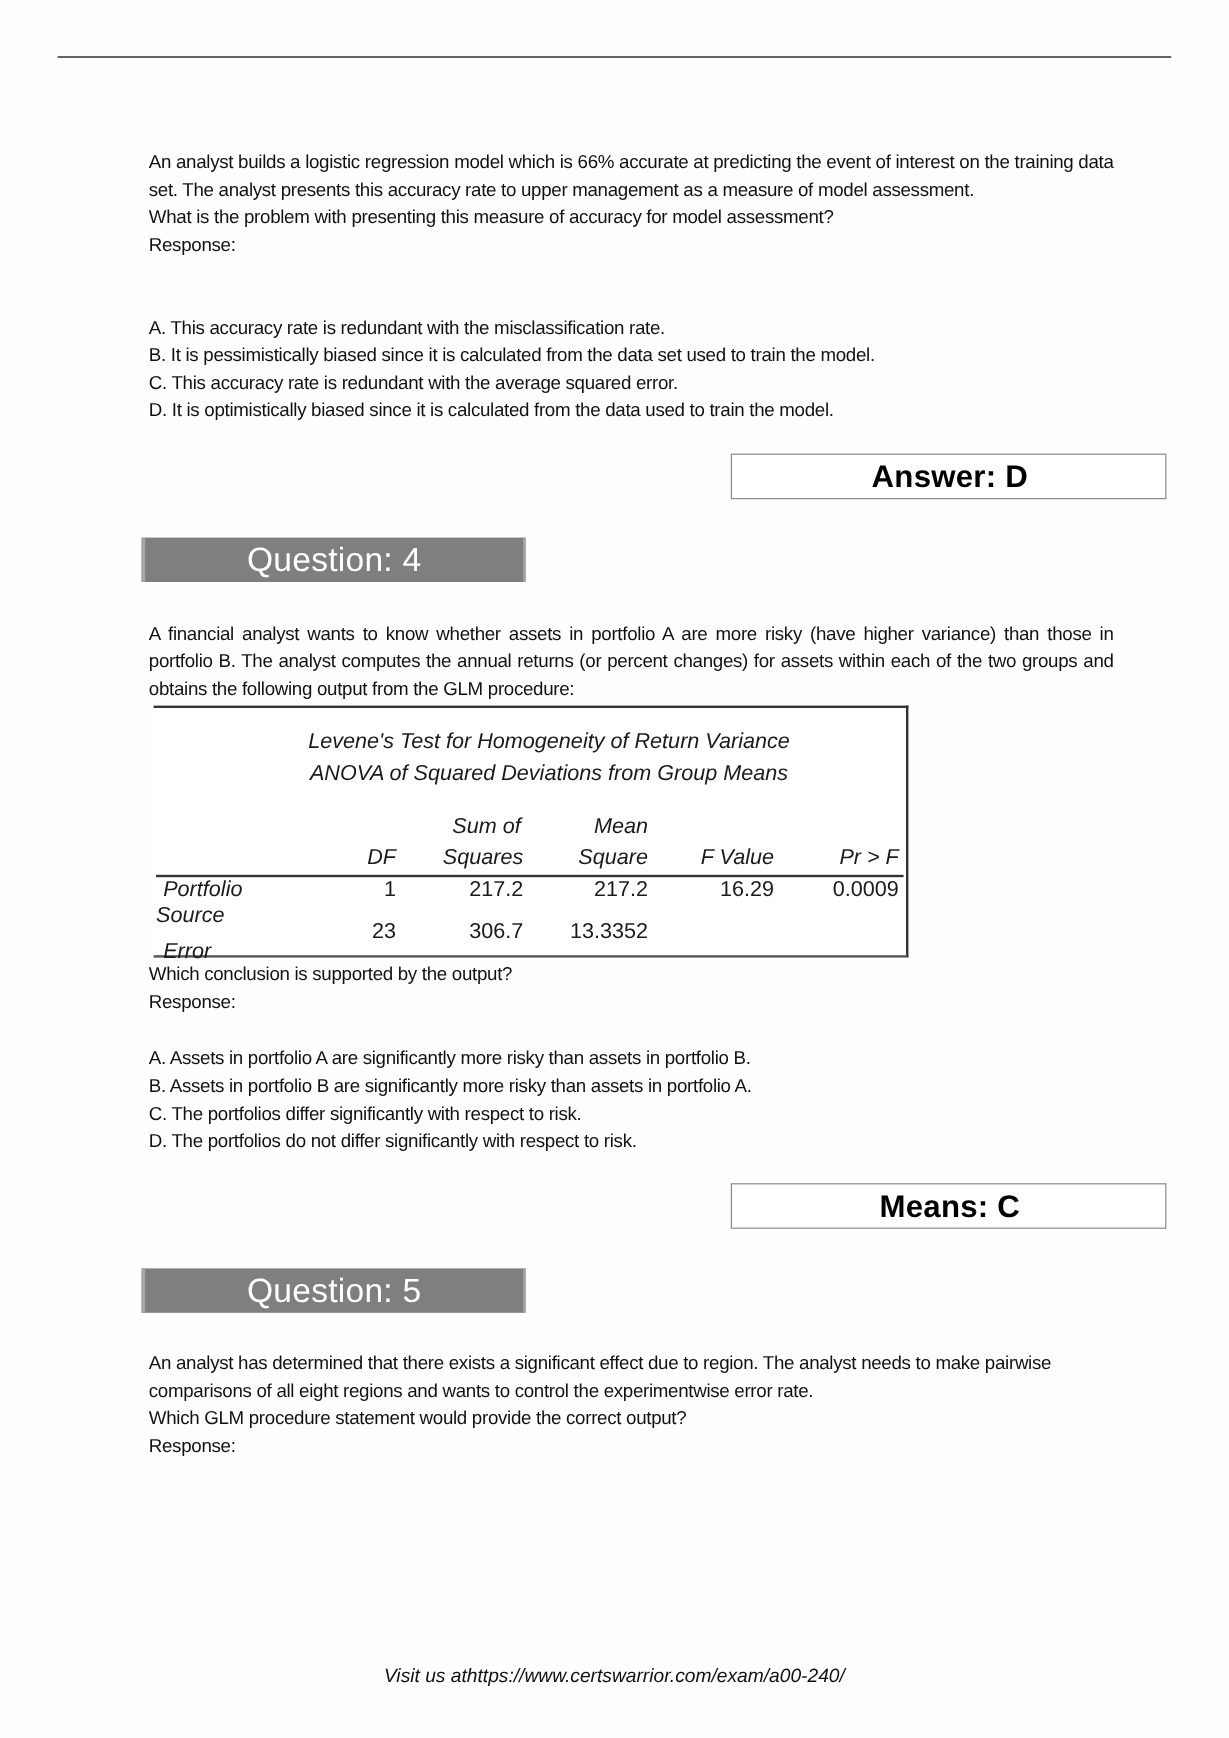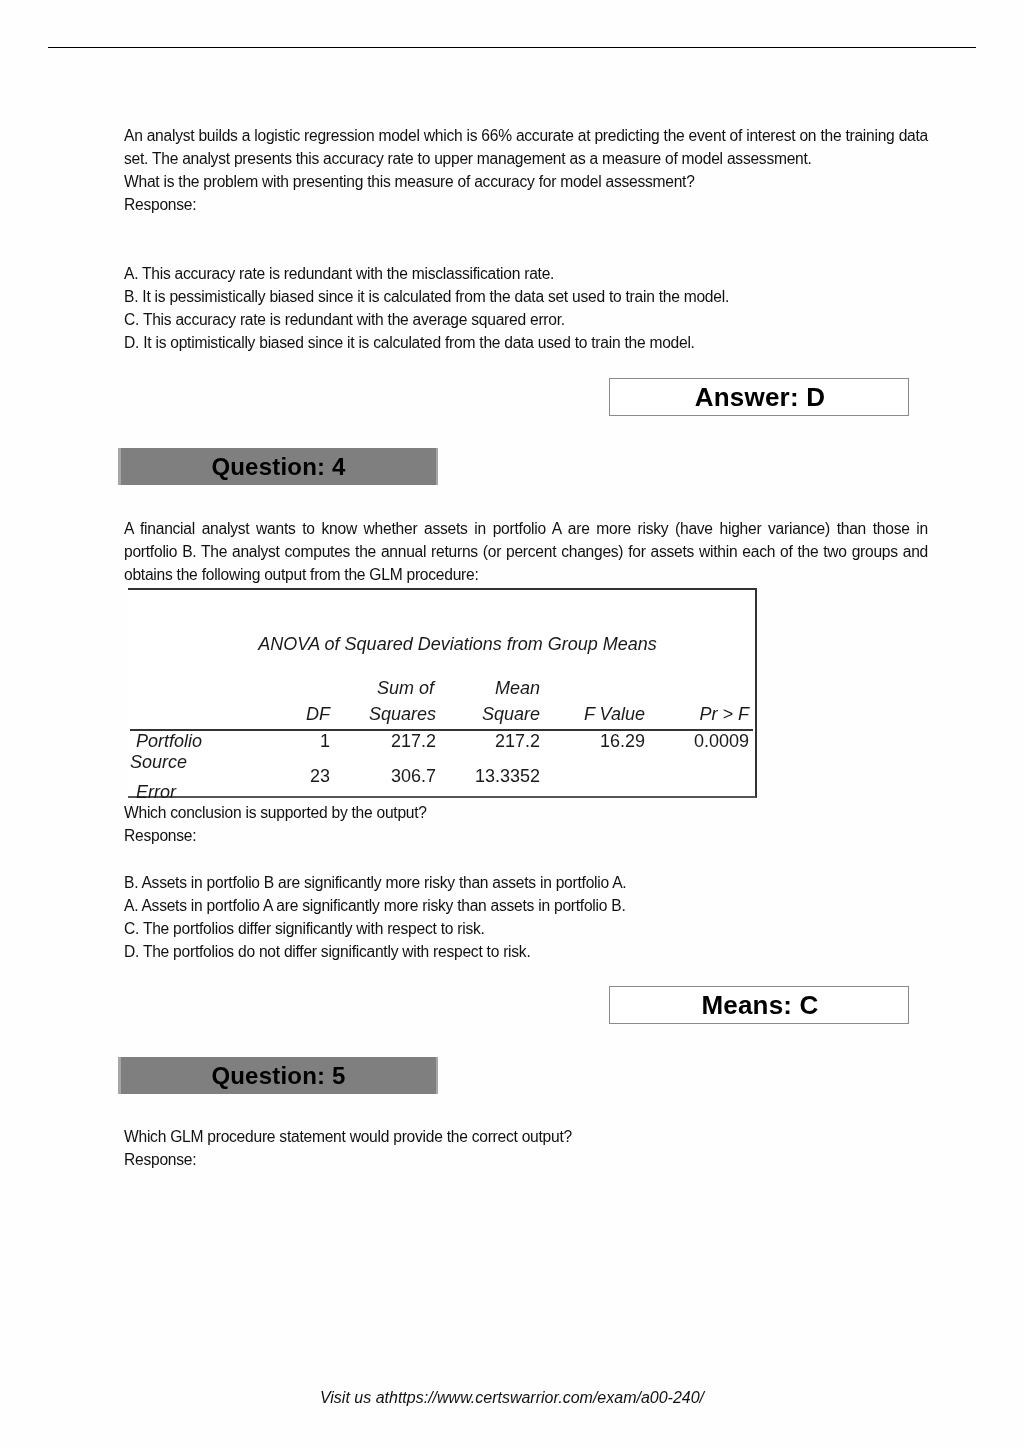--- a/index.html
+++ b/index.html
@@ -4,29 +4,29 @@
 <style>
   html, body { margin: 0; padding: 0; background: #fefefe; }
   body { width: 1024px; height: 1448px; position: relative; overflow: hidden;
          font-family: "Liberation Sans", sans-serif; color: #111; }
   .top-rule { position: absolute; left: 48px; top: 47px; width: 928px; height: 0;
               border-top: 1.5px solid #000; }
   .para { position: absolute; left: 124px; width: 804px; font-size: 15.6px; line-height: 23px;
           font-family: "Liberation Sans", sans-serif; color: #111; letter-spacing: -0.25px; }
   .para p { margin: 0; }
   .justify { text-align: justify; text-align-last: left; }
-  .answer-box { position: absolute; left: 609px; width: 300px; height: 38px;
+  .answer-box { position: absolute; left: 609px; width: 363px; height: 38px;
                 border: 1px solid #8a8a8a; background: #fff; box-sizing: border-box;
                 display: flex; align-items: center; justify-content: center; }
   .answer-box span { font-weight: bold; font-size: 26px; color: #000; letter-spacing: 0.2px;
                      margin-left: 2px; }
   .q-header { position: absolute; left: 118px; width: 320px; height: 37px;
               background: #7f7f7f; border-left: 3px solid #a6a6a6; border-right: 2px solid #a6a6a6;
               box-sizing: border-box; display: flex; align-items: center; justify-content: center; }
-  .q-header span { color: #000000; font-weight: bold; font-size: 24px; letter-spacing: 0.2px; }
+  .q-header span { color: #ffffff; font-weight: normal; font-size: 28px; letter-spacing: 0.2px; }
   .sas-table { position: absolute; left: 128px; top: 588px; width: 629px; height: 210px;
                border-top: 2px solid #333; border-right: 2px solid #333; border-bottom: 2px solid #555;
                box-sizing: border-box; background: #fff; font-style: italic; color: #1a1a1a;
                font-family: "Liberation Sans", sans-serif; }
   .sas-title { position: absolute; left: 0; width: 629px; text-align: center; font-size: 18px;
                padding-left: 30px; box-sizing: border-box; }
   .col { position: absolute; font-size: 18px; }
   .r { text-align: right; }
   .hdr-rule { position: absolute; left: 2px; top: 139px; width: 623px; border-top: 2px solid #333; }
   .footer { position: absolute; left: 0; width: 1024px; top: 1389px; text-align: center;
@@ -56,20 +56,21 @@
 
 <div class="q-header" style="top:448px;">
   <span>Question: 4</span>
 </div>
 
 <div class="para" style="top:517px;">
   <p class="justify">A financial analyst wants to know whether assets in portfolio A are more risky (have higher variance) than those in portfolio B. The analyst computes the annual returns (or percent changes) for assets within each of the two groups and obtains the following output from the GLM procedure:</p>
 </div>
 
 <div class="sas-table">
+  <div class="sas-title" style="top:17px;">Levene's Test for Homogeneity of Return Variance</div>
   <div class="sas-title" style="top:44px;">ANOVA of Squared Deviations from Group Means</div>
 
   <div class="col r" style="left:200px; width:106px; top:88px;">Sum of</div>
   <div class="col r" style="left:310px; width:102px; top:88px;">Mean</div>
 
   <div class="col" style="left:2px; top:114px;margin-top:48px;">Source</div>
   <div class="col r" style="left:150px; width:52px; top:114px;">DF</div>
   <div class="col r" style="left:200px; width:108px; top:114px;">Squares</div>
   <div class="col r" style="left:310px; width:102px; top:114px;">Square</div>
   <div class="col r" style="left:420px; width:97px; top:114px;">F Value</div>
@@ -89,32 +90,33 @@
   <div class="col r" style="left:200px; width:108px; top:176px; font-style:normal;">306.7</div>
   <div class="col r" style="left:310px; width:102px; top:176px; font-style:normal;">13.3352</div>
 </div>
 
 <div class="para" style="top:801px;">
   <p>Which conclusion is supported by the output?</p>
   <p>Response:</p>
 </div>
 
 <div class="para" style="top:871px;">
+  <p>A. Assets in portfolio A are significantly more risky than assets in portfolio B.</p>
   <p>B. Assets in portfolio B are significantly more risky than assets in portfolio A.</p>
-  <p>A. Assets in portfolio A are significantly more risky than assets in portfolio B.</p>
   <p>C. The portfolios differ significantly with respect to risk.</p>
   <p>D. The portfolios do not differ significantly with respect to risk.</p>
 </div>
 
 <div class="answer-box" style="top:986px;">
   <span>Means: C</span>
 </div>
 
 <div class="q-header" style="top:1057px;">
   <span>Question: 5</span>
 </div>
 
 <div class="para" style="top:1125px;">
+  <p>An analyst has determined that there exists a significant effect due to region. The analyst needs to make pairwise comparisons of all eight regions and wants to control the experimentwise error rate.</p>
   <p>Which GLM procedure statement would provide the correct output?</p>
   <p>Response:</p>
 </div>
 
 <div class="footer">Visit us athttps://www.certswarrior.com/exam/a00-240/</div>
 
 </body></html>

